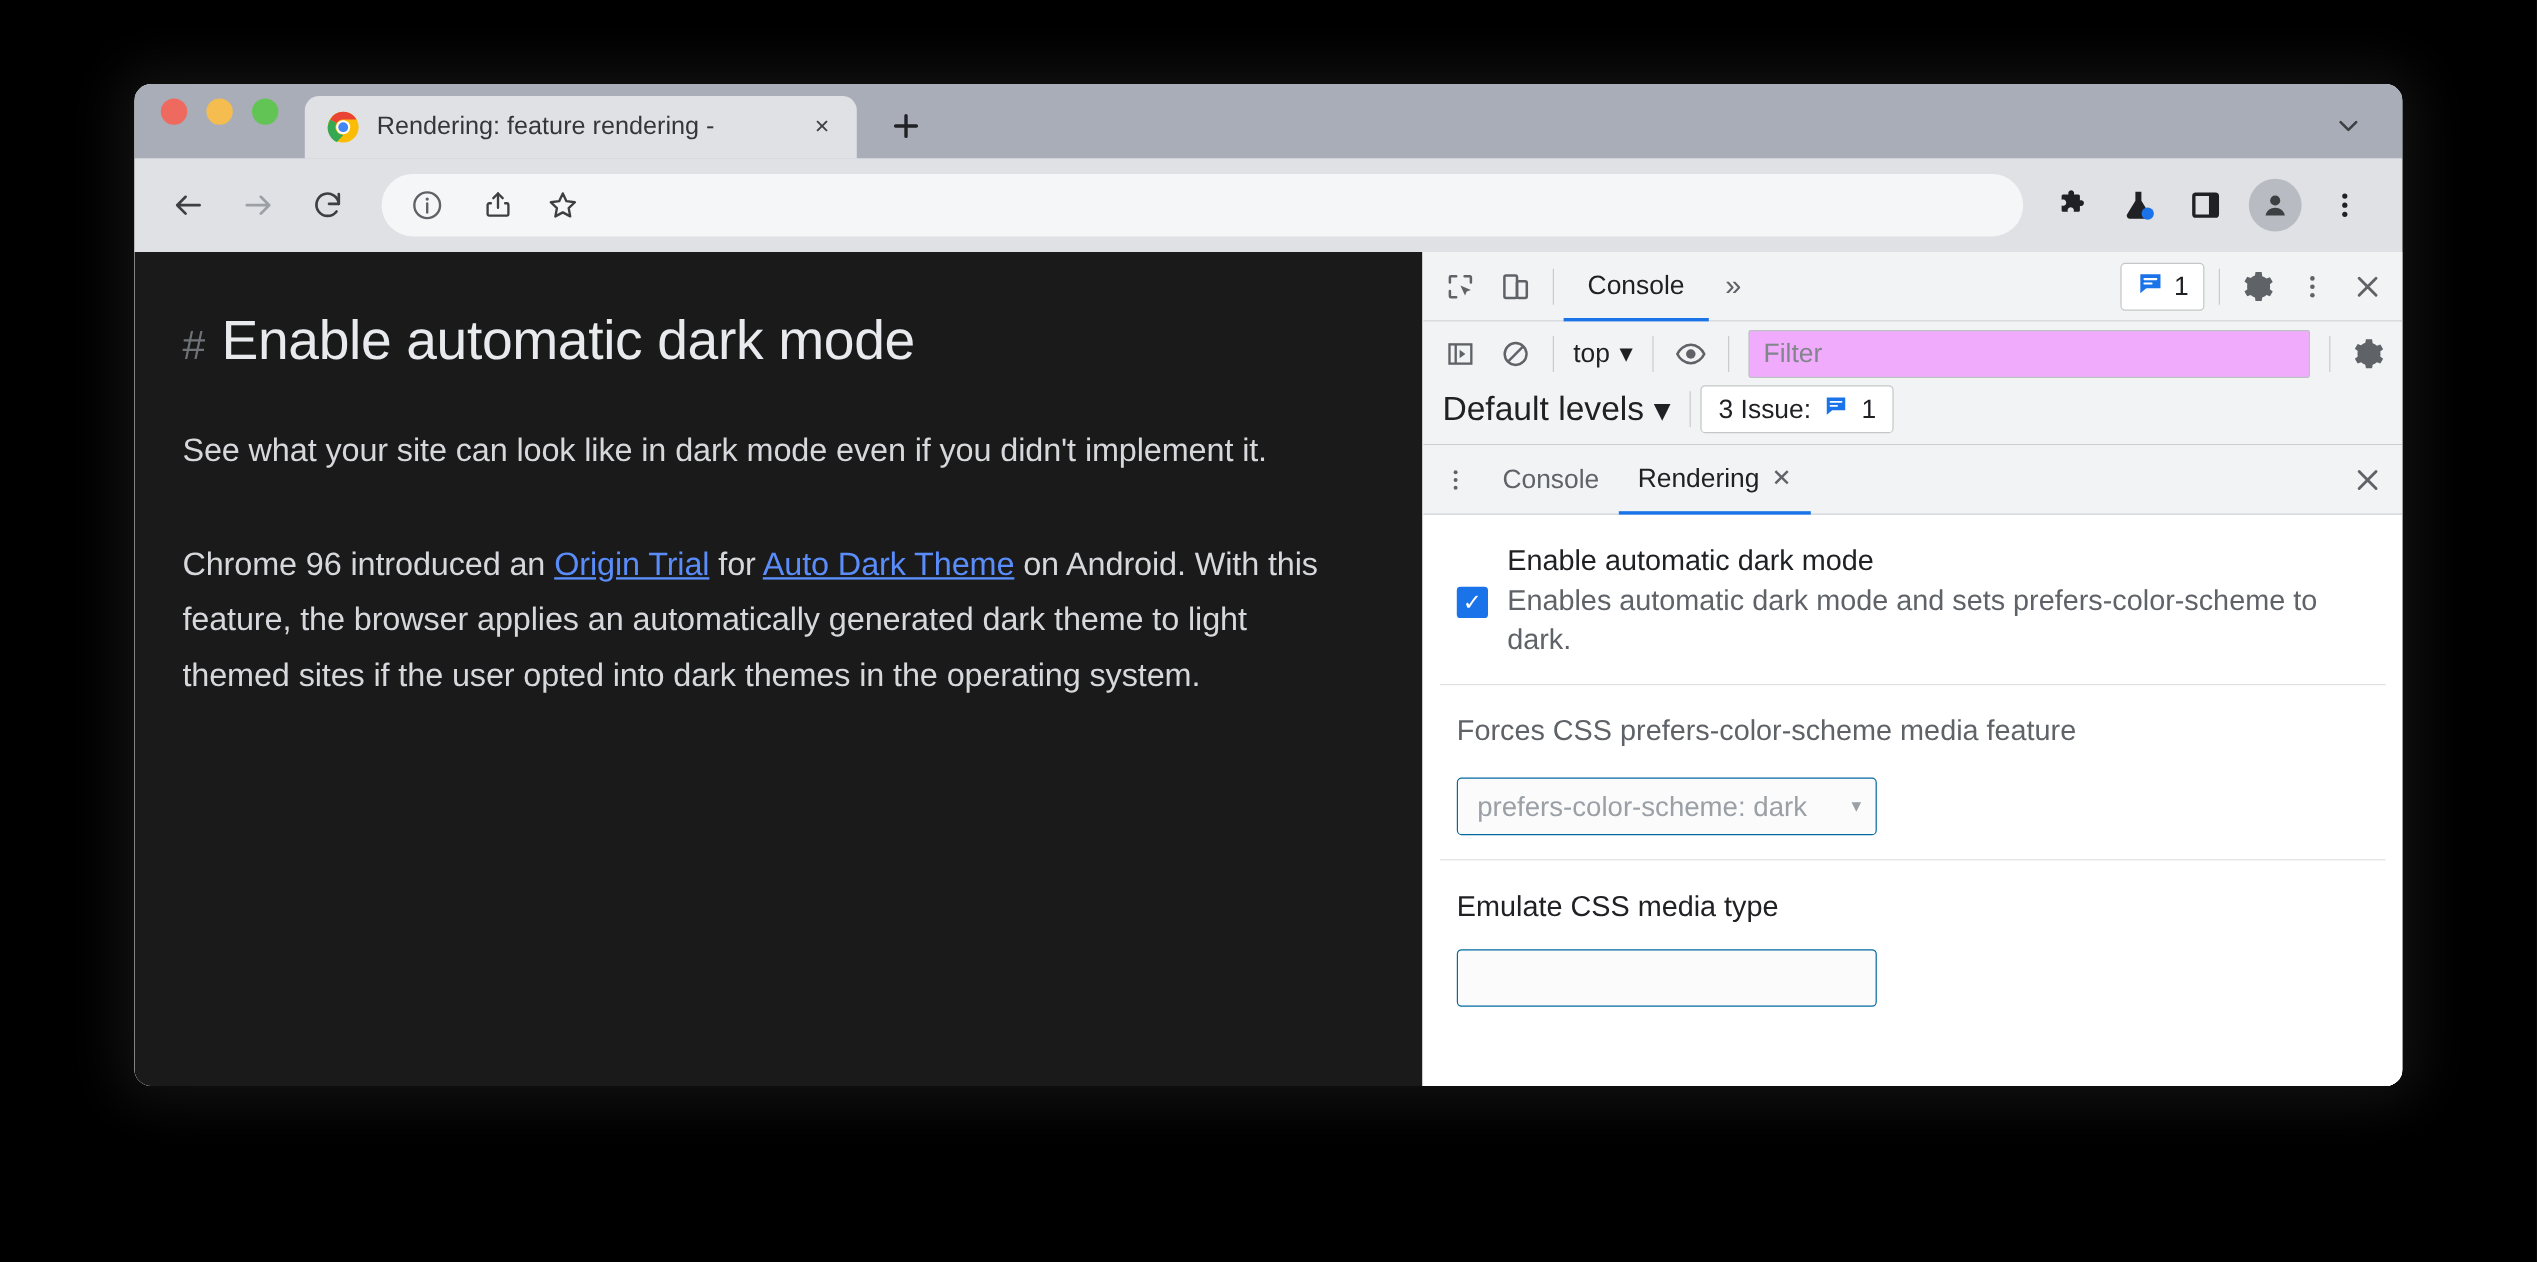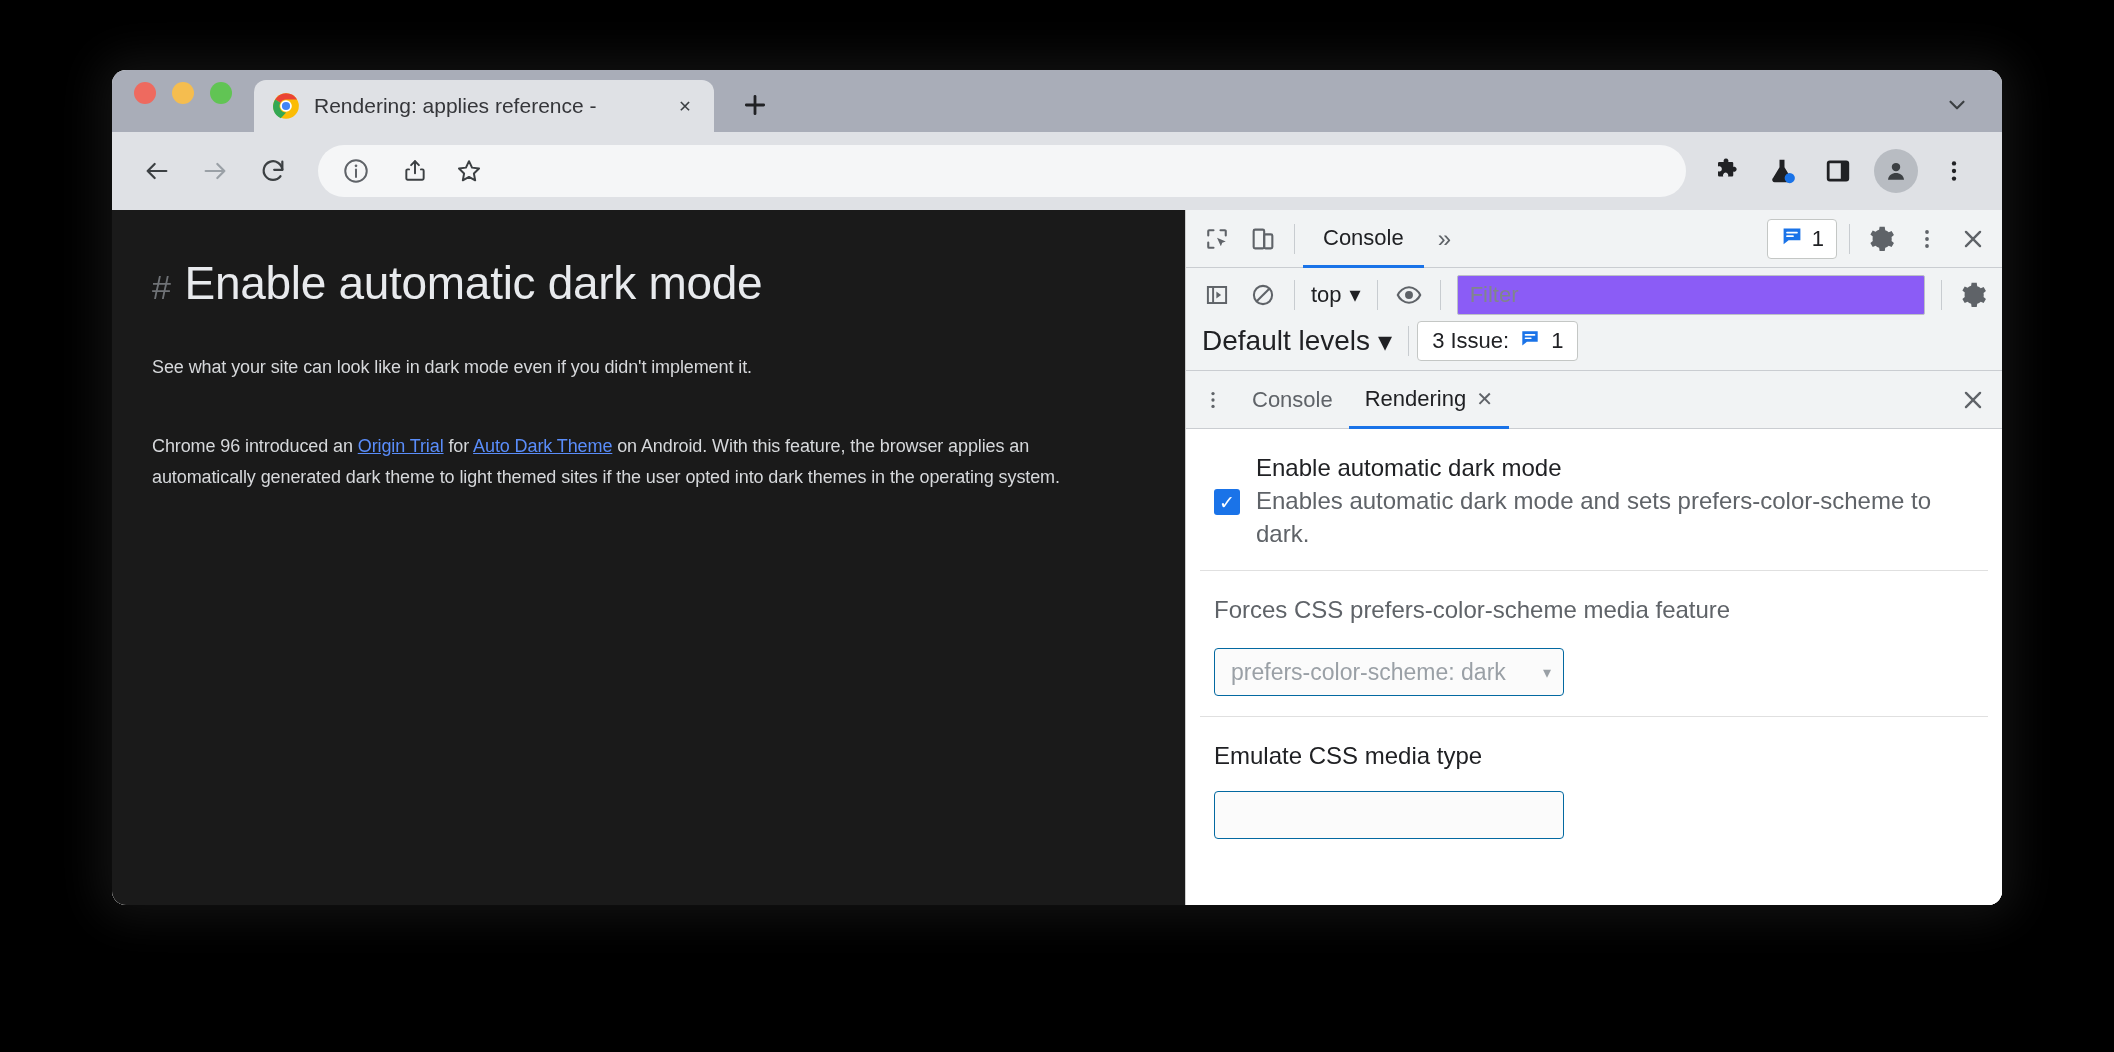--- a/index.html
+++ b/index.html
@@ -146,21 +146,21 @@
   #page-heading {
     font-size: 46px;
     font-weight: 400;
     color: #e8eaed;
     letter-spacing: -0.3px;
     display: flex; align-items: baseline; gap: 14px;
     margin-bottom: 42px;
   }
   #heading-anchor { color: #6f7276; font-size: 34px; }
   .page-para {
-    font-size: 18px;
+    font-size: 27px;
     line-height: 1.73;
     color: #d6d8db;
     margin: 0 0 48px 0;
     max-width: 960px;
     letter-spacing: -0.1px;
   }
   .page-para a { color: #5a8dfa; text-decoration: underline; }
 
   
   #devtools {
@@ -215,21 +215,21 @@
   .dt-row { display: flex; align-items: center; min-height: 46px; }
   #dt-context-select {
     display: flex; align-items: center; gap: 8px;
     font-size: 22px; color: #202124;
     padding: 0 8px; height: 40px;
   }
   #dt-filter-input {
     flex: 1 1 auto;
     height: 40px;
     border: 1px solid #bdc1c6;
-    background: #8b5cf6;
+    background: #f0abfc;
     font-size: 22px;
     color: #202124;
     padding: 0 12px;
     margin: 0 8px;
     border-radius: 2px;
     outline: none;
     font-family: "Liberation Sans", sans-serif;
     min-width: 0;
   }
   #dt-filter-input::placeholder { color: #80868b; }
@@ -313,21 +313,21 @@
     <div id="active-tab">
       <span id="tab-favicon">
         <svg viewBox="0 0 48 48" width="28" height="28" aria-hidden="true">
           <circle cx="24" cy="24" r="22" fill="#fbbc05"></circle>
           <path d="M24 2a22 22 0 0 1 19.05 11H24a11 11 0 0 0-9.53 5.5L5.4 13A22 22 0 0 1 24 2z" fill="#ea4335"></path>
           <path d="M5.4 13l9.07 5.5A11 11 0 0 0 24 35h.3l-9.3 10.2A22 22 0 0 1 5.4 13z" fill="#34a853"></path>
           <circle cx="24" cy="24" r="10" fill="#ffffff"></circle>
           <circle cx="24" cy="24" r="7" fill="#4285f4"></circle>
         </svg>
       </span>
-      <span id="tab-title">Rendering: applies reference - </span>
+      <span id="tab-title">Rendering: feature rendering - </span>
       <span id="tab-close">✕</span>
     </div>
 
     <div id="new-tab-button">
       <svg viewBox="0 0 24 24" width="26" height="26" aria-hidden="true">
         <path d="M12 4v16M4 12h16" stroke="currentColor" stroke-width="2.6" stroke-linecap="round"></path>
       </svg>
     </div>
 
     <div id="window-chevron">

